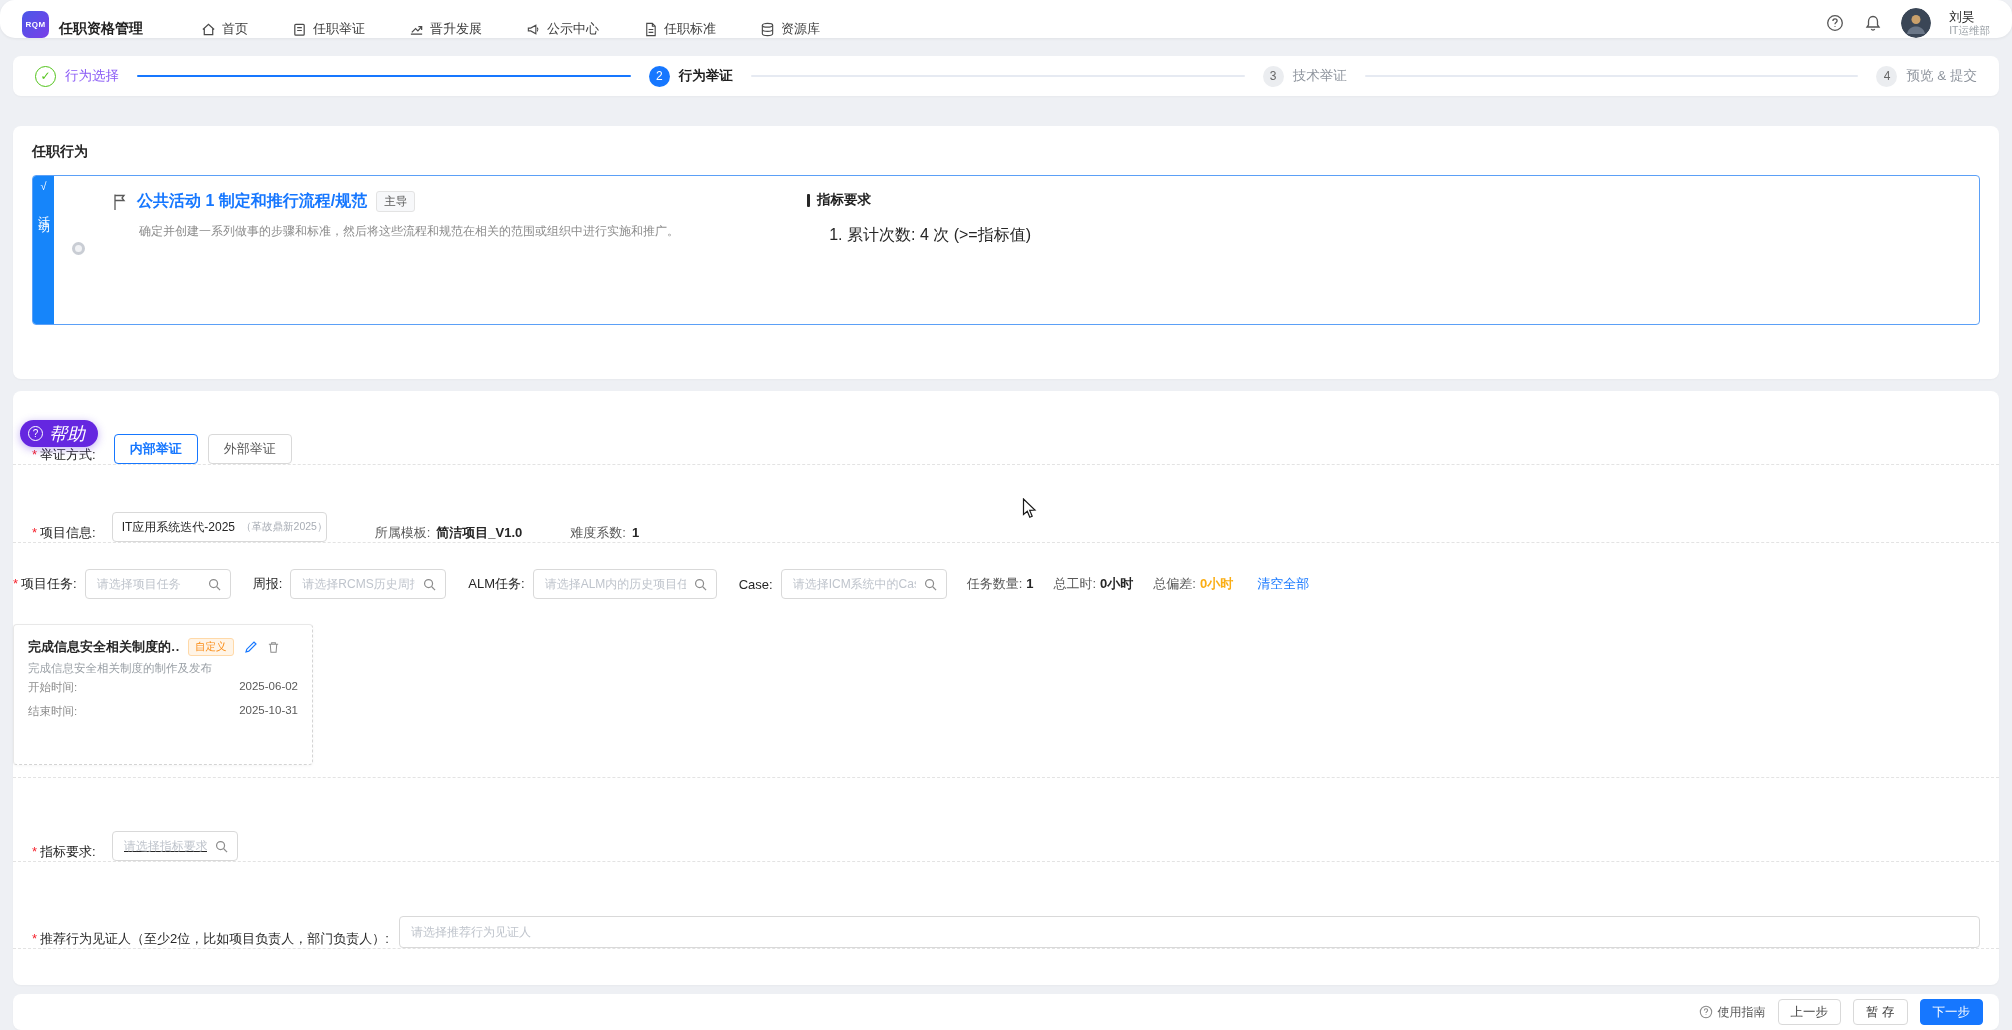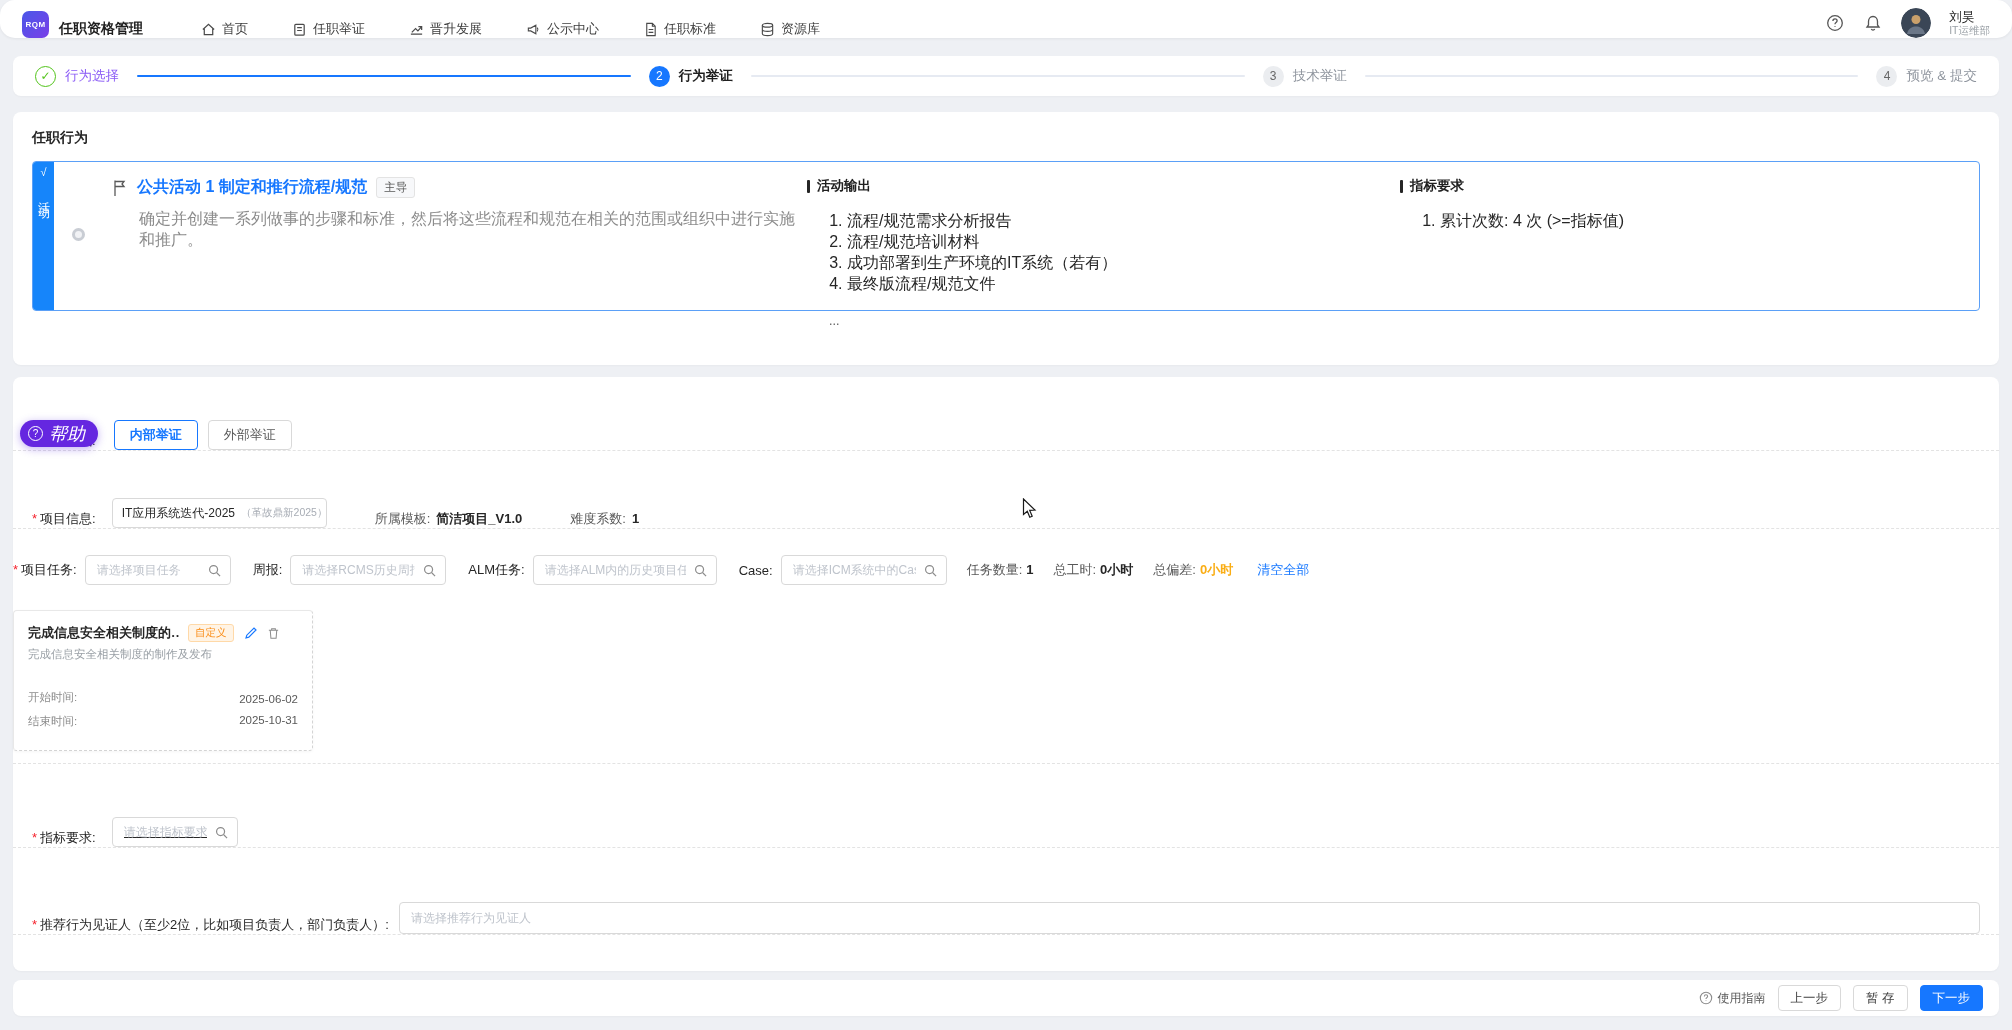--- a/index.html
+++ b/index.html
@@ -35,39 +35,39 @@
   .step.done .circle { border:1px solid #52c41a; color:#52c41a; background:#fff; }
   .step.active .circle { background:#1677ff; color:#fff; }
   .step.pending .circle { background:#ebedf0; color:#666; }
   .step-label { margin-left:9px; font-size:13.5px; }
   .step.done .step-label { color:#8b5cf6; }
   .step.active .step-label { color:#1f1f1f; font-weight:bold; }
   .step.pending .step-label { color:#8f959e; }
   .conn { flex:1; height:2px; margin:0 18px; background:#e6eaf2; border-radius:1px; }
   .conn.blue { background:#1677ff; }
   
-  .behavior-card { margin-top:16px; height:253px; padding:17px 19px; }
+  .behavior-card { margin-top:30px; height:253px; padding:17px 19px; }
   .sec-title { font-size:14px; font-weight:bold; color:#262626; }
   .bx { margin-top:14px; height:150px; border:1px solid #5ba0f7; border-radius:4px;
     display:flex; position:relative; background:#fff; }
   .bx-tab { width:21px; background:#1685fa; border-radius:3px 0 0 3px; display:flex;
     flex-direction:column; align-items:center; padding-top:5px; color:#fff; flex-shrink:0; }
   .tab-check { font-size:11px; line-height:1; }
   .tab-label { margin-top:14px; font-size:12px; writing-mode:vertical-rl;
     text-orientation:upright; letter-spacing:5px; }
   .handle-dot { position:absolute; left:39px; top:66px; width:13px; height:13px;
     border-radius:50%; background:#f1f2f5; border:3.5px solid #c9cdd4; z-index:2; }
   .bx-main { flex:1; display:flex; padding-top:15px; }
   .bcol1 { width:753px; padding-left:58px; }
   .b-title-row { display:flex; align-items:center; gap:9px; }
   .b-flag { flex-shrink:0; }
   .b-title { color:#1677ff; font-size:16px; font-weight:bold; cursor:pointer; }
   .b-tag { font-size:11.5px; color:#595959; border:1px solid #e3e3e3; background:#f7f8fa;
     padding:0 7px; line-height:19px; border-radius:3px; }
-  .b-desc { margin:11px 0 0 27px; font-size:16px; color:#8c8c8c; }
+  .b-desc { margin:11px 0 0 27px; font-size:12px; color:#8c8c8c; }
   .bcol2 { width:593px; }
   .bcol3 { flex:1; }
   .col-hd { display:flex; align-items:center; gap:7px; font-weight:bold; font-size:13.5px; color:#1f1f1f; }
   .col-hd::before { content:""; width:3px; height:13px; background:#262626; border-radius:1px; }
   .more { margin-left:22px; font-size:12.5px; color:#595959; line-height:20px; }
   
   .form-card { margin-top:12px; height:594px; position:relative; }
   .fsec { display:flex; align-items:flex-end; padding:0 19px; border-bottom:1px dashed #e3e3e3; }
   .s1 { height:74px; } .s2 { height:78px; } .s4 { height:84px; } .s5 { height:87px; }
   .s3 { height:235px; display:block; padding-top:26px; border-bottom:1px dashed #e3e3e3; }
@@ -106,21 +106,21 @@
     border-radius:4px; padding:13px 14px; box-shadow:0 1px 3px rgba(0,0,0,.04); }
   .tc-head { display:flex; align-items:center; gap:8px; }
   .tc-title { font-size:13px; font-weight:bold; color:#262626; max-width:152px;
     overflow:hidden; white-space:nowrap;font-family:Liberation Serif, serif; }
   .tc-tag { font-size:10.5px; color:#fa8c16; background:#fff4e6; border:1px solid #ffd9a8;
     border-radius:3px; padding:1px 6px; flex-shrink:0; }
   .tc-icons { display:flex; align-items:center; gap:9px; margin-left:2px; }
   .tc-icons span { cursor:pointer; display:flex; }
   .tc-sub { margin-top:5px; font-size:11.5px; color:#9aa0a6; }
   .tc-kv { display:flex; justify-content:space-between; font-size:11.5px; margin-top:9px; }
-  .tc-kv.first { margin-top:28px;align-items:flex-end; }
+  .tc-kv.first { margin-top:4px; }
   .tc-kv .k { color:#8c8c8c; } .tc-kv .v { color:#595959; }
   
   .help-pill { position:absolute; left:20px; top:420px; height:27px; border-radius:14px;
     background:#6527e0; color:#fff; display:flex; align-items:center; gap:6px;
     padding:0 13px 0 8px; box-shadow:0 2px 8px rgba(80,30,220,.35); cursor:pointer; z-index:20; }
   .help-q { width:15px; height:15px; border:1.5px solid #fff; border-radius:50%;
     display:flex; align-items:center; justify-content:center; font-size:10px; }
   .help-pill span.lbl { font-size:18px;font-style:italic; }
   
   .footer-bar { margin-top:9px; height:36px; display:flex; align-items:center;
@@ -241,30 +241,20 @@
     <div class="bx-main">
       <div class="bcol1">
         <div class="b-title-row">
           <svg class="b-flag" width="16" height="18" viewBox="0 0 16 18">
               <path d="M3 1.5 V17 M3 2.5 H12 L10 5 L12 7.5 H3" fill="none" stroke="#595959" stroke-width="1.3"></path>
             </svg>
           <span class="b-title">公共活动 1 制定和推行流程/规范</span>
           <span class="b-tag">主导</span>
         </div>
         <div class="b-desc">确定并创建一系列做事的步骤和标准，然后将这些流程和规范在相关的范围或组织中进行实施和推广。</div>
-      </div>
-      <div class="bcol2">
-        <div class="col-hd">活动输出</div>
-        <ol>
-          <li>流程/规范需求分析报告</li>
-          <li>流程/规范培训材料</li>
-          <li>成功部署到生产环境的IT系统（若有）</li>
-          <li>最终版流程/规范文件</li>
-        </ol>
-        <div class="more">...</div>
       </div>
       <div class="bcol3">
         <div class="col-hd">指标要求</div>
         <ol>
           <li>累计次数: 4 次 (&gt;=指标值)</li>
         </ol>
       </div>
     </div>
   </div>
 </section>

